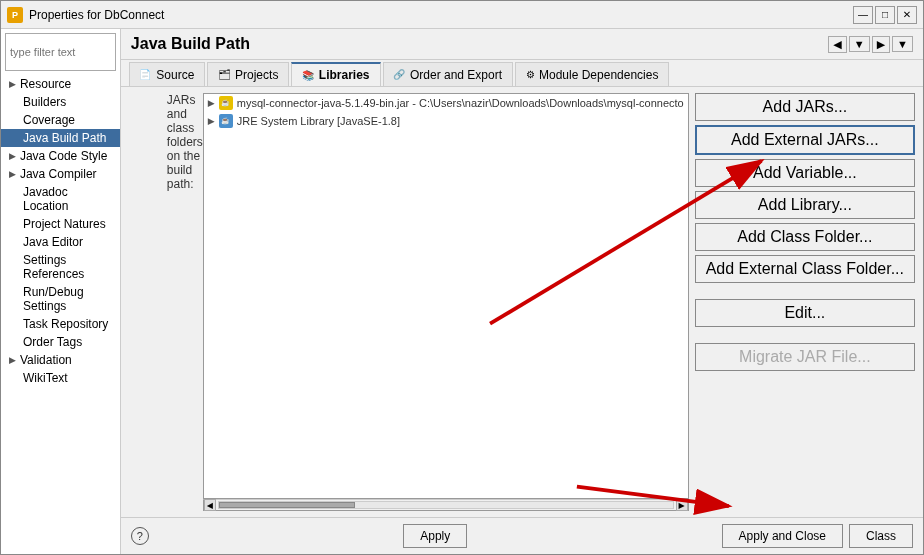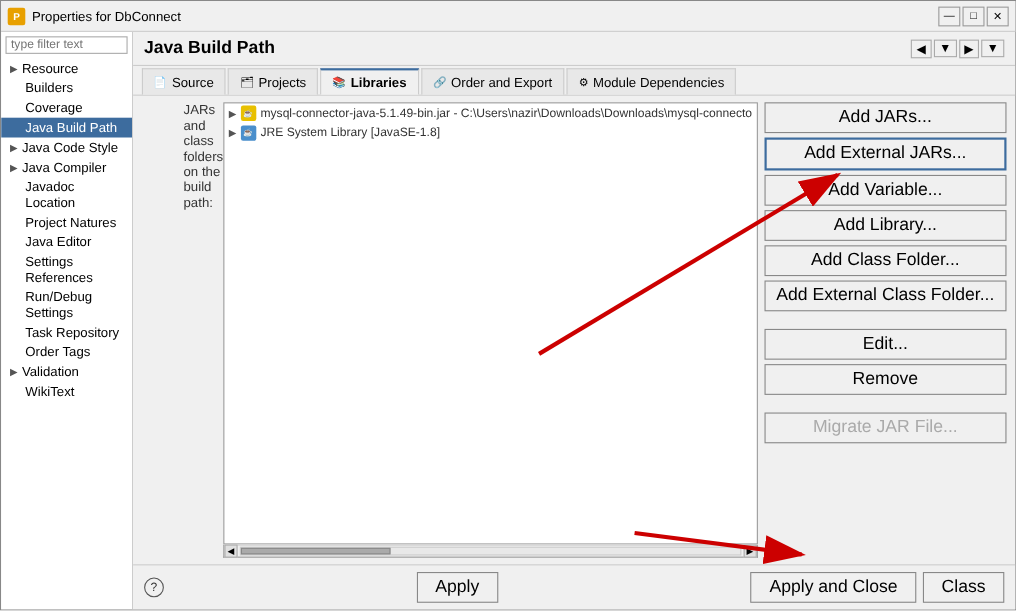--- a/index.html
+++ b/index.html
@@ -62,21 +62,21 @@
     .sidebar {
       width: 185px;
       background: #fff;
       border-right: 1px solid #ccc;
       display: flex;
       flex-direction: column;
       overflow-y: auto;
     }
     .filter-input {
       margin: 4px;
-      padding: 1px 4px;
+      padding: 12px 4px;
       border: 1px solid #aaa;
       font-size: 11px;
       color: #999;
       width: calc(100% - 8px);
     }
     .sidebar-item {
       padding: 2px 8px;
       cursor: pointer;
       font-size: 12px;
       display: flex;
@@ -259,21 +259,21 @@
       color: #333;
     }
     .bottom-right-btns {
       display: flex; gap: 6px;
     }
     .bottom-btn {
       padding: 4px 16px;
       border: 1px solid #888;
       background: #f0f0f0;
       cursor: pointer;
-      font-size: 16px;
+      font-size: 12px;
     }
     .content-wrapper {
       position: relative;
       flex: 1;
       display: flex;
       flex-direction: column;
     }
     .arrow-canvas {
       position: absolute;
       top: 0; left: 0;
@@ -416,21 +416,20 @@
             </div>
             <div class="buttons-col">
               <button class="action-btn">Add JARs...</button>
               <button class="action-btn highlighted">Add External JARs...</button>
               <button class="action-btn">Add Variable...</button>
               <button class="action-btn">Add Library...</button>
               <button class="action-btn">Add Class Folder...</button>
               <button class="action-btn">Add External Class Folder...</button>
               <div class="separator"></div>
               <button class="action-btn">Edit...</button>
-              <button class="action-btn">Remove</button>
               <div class="separator"></div>
               <button class="action-btn disabled" disabled="">Migrate JAR File...</button>
             </div>
           </div>
         </div>
 
         <svg class="arrow-canvas" viewBox="0 0 739 380" xmlns="http://www.w3.org/2000/svg">
 
           <defs>
             <marker id="arrowhead1" markerWidth="10" markerHeight="7" refX="9" refY="3.5" orient="auto">

